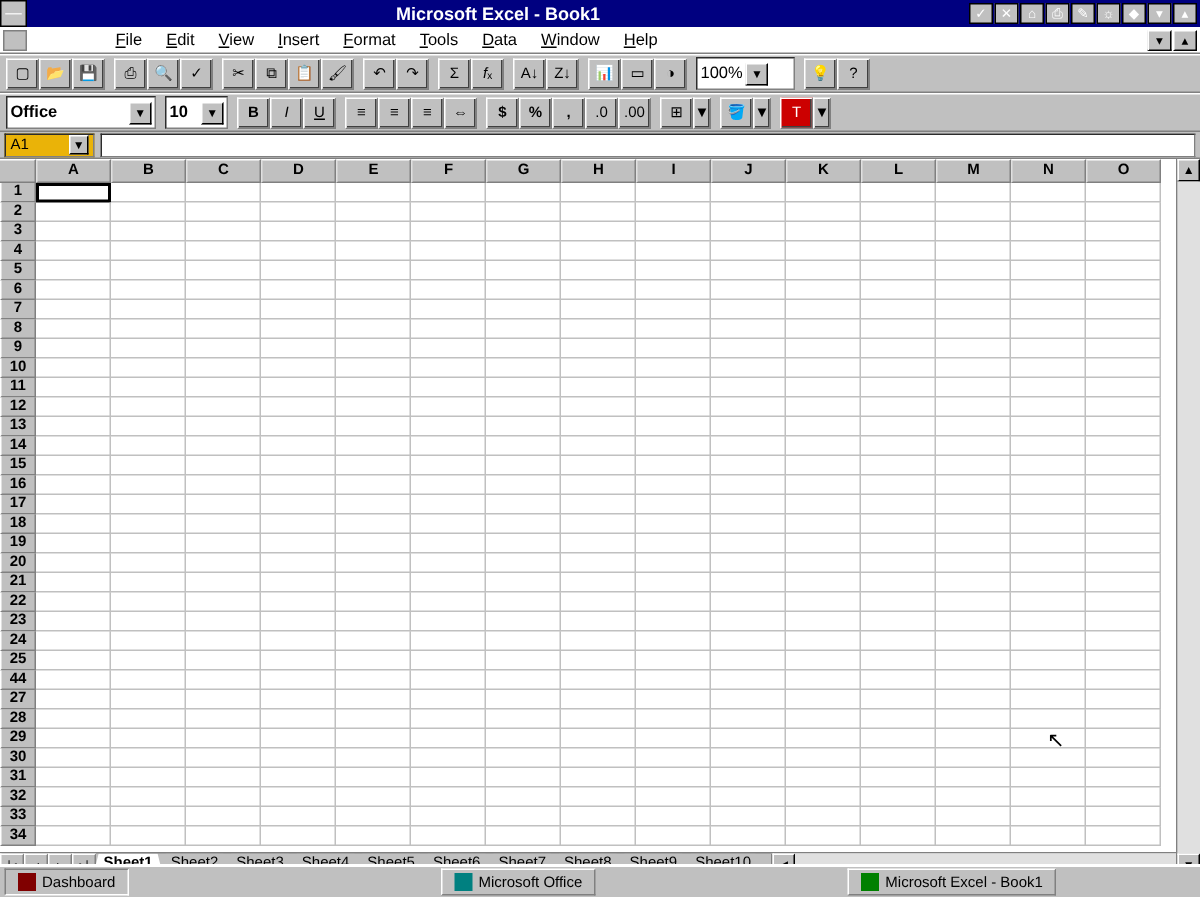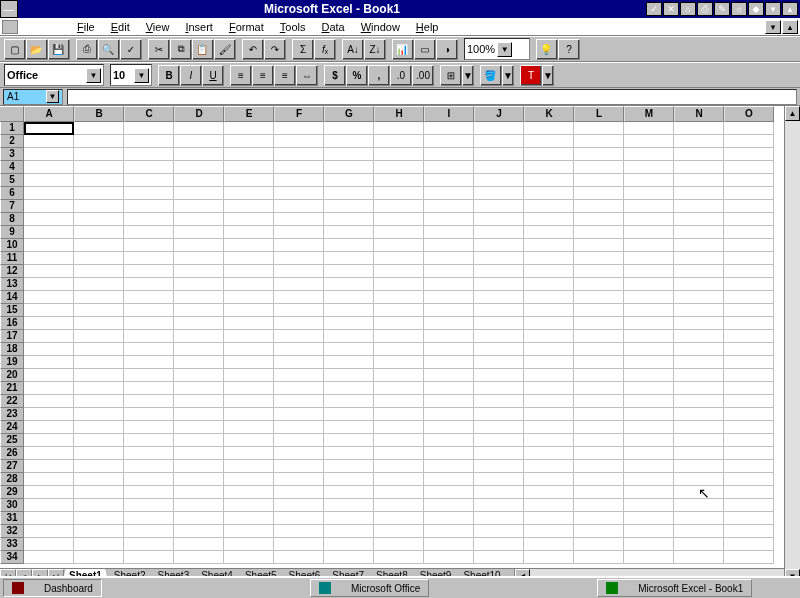--- a/index.html
+++ b/index.html
@@ -67,21 +67,21 @@
   width:15px; height:15px; background:#c0c0c0;
   border-top:1px solid #fff; border-left:1px solid #fff;
   border-right:1px solid #000; border-bottom:1px solid #000;
   margin-left:2px; display:flex; align-items:center; justify-content:center; font-size:8px;
 }
 .formula-row {
   background:#c0c0c0; height:18px; display:flex; align-items:center;
   border-bottom:1px solid #808080; padding:1px 3px;
 }
 .namebox {
-  background:#7dd3fc; border:1px inset #808080; width:60px; height:16px;
+  background:#eab308; border:1px inset #808080; width:60px; height:16px;
   display:flex; align-items:center; padding:0 3px; font-size:10px;
 }
 .namebox .cbtn {
   width:13px; height:13px; background:#c0c0c0;
   border-top:1px solid #fff; border-left:1px solid #fff;
   border-right:1px solid #000; border-bottom:1px solid #000;
   margin-left:auto; font-size:8px; display:flex; align-items:center; justify-content:center;
 }
 .formula-in {
   background:#fff; border:1px inset #808080; flex:1; height:16px; margin-left:4px;
@@ -156,21 +156,21 @@
 }
 .taskbar {
   position:absolute; bottom:0; left:0; right:0; height:22px;
   background:#c0c0c0; border-top:2px solid #fff; display:flex; align-items:center;
   padding:0 3px; gap:4px;
 }
 .taskbtn {
   height:18px; background:#c0c0c0;
   border-top:1px solid #fff; border-left:1px solid #fff;
   border-right:1px solid #808080; border-bottom:1px solid #808080;
-  padding:0 8px; font-size:10px; display:flex; align-items:center; gap:20px;
+  padding:0 8px; font-size:10px; display:flex; align-items:center; gap:4px;
 }
 .taskbtn .ticon2 { width:12px; height:12px; background:#800000; }
 .taskbtn.pressed {
   border-top:1px solid #808080; border-left:1px solid #808080;
   border-right:1px solid #fff; border-bottom:1px solid #fff;
 }
 .cursor {
   position:absolute; left:698px; top:485px; pointer-events:none;
   font-size:14px; color:#000;
 }
@@ -769,21 +769,21 @@
         <div class="cell"></div>
         <div class="cell"></div>
         <div class="cell"></div>
         <div class="cell"></div>
         <div class="cell"></div>
         <div class="cell"></div>
         <div class="cell"></div>
         <div class="cell"></div>
       </div>
       <div class="row">
-        <div class="rowhdr">26</div>
+        <div class="rowhdr">44</div>
         <div class="cell"></div>
         <div class="cell"></div>
         <div class="cell"></div>
         <div class="cell"></div>
         <div class="cell"></div>
         <div class="cell"></div>
         <div class="cell"></div>
         <div class="cell"></div>
         <div class="cell"></div>
         <div class="cell"></div>

